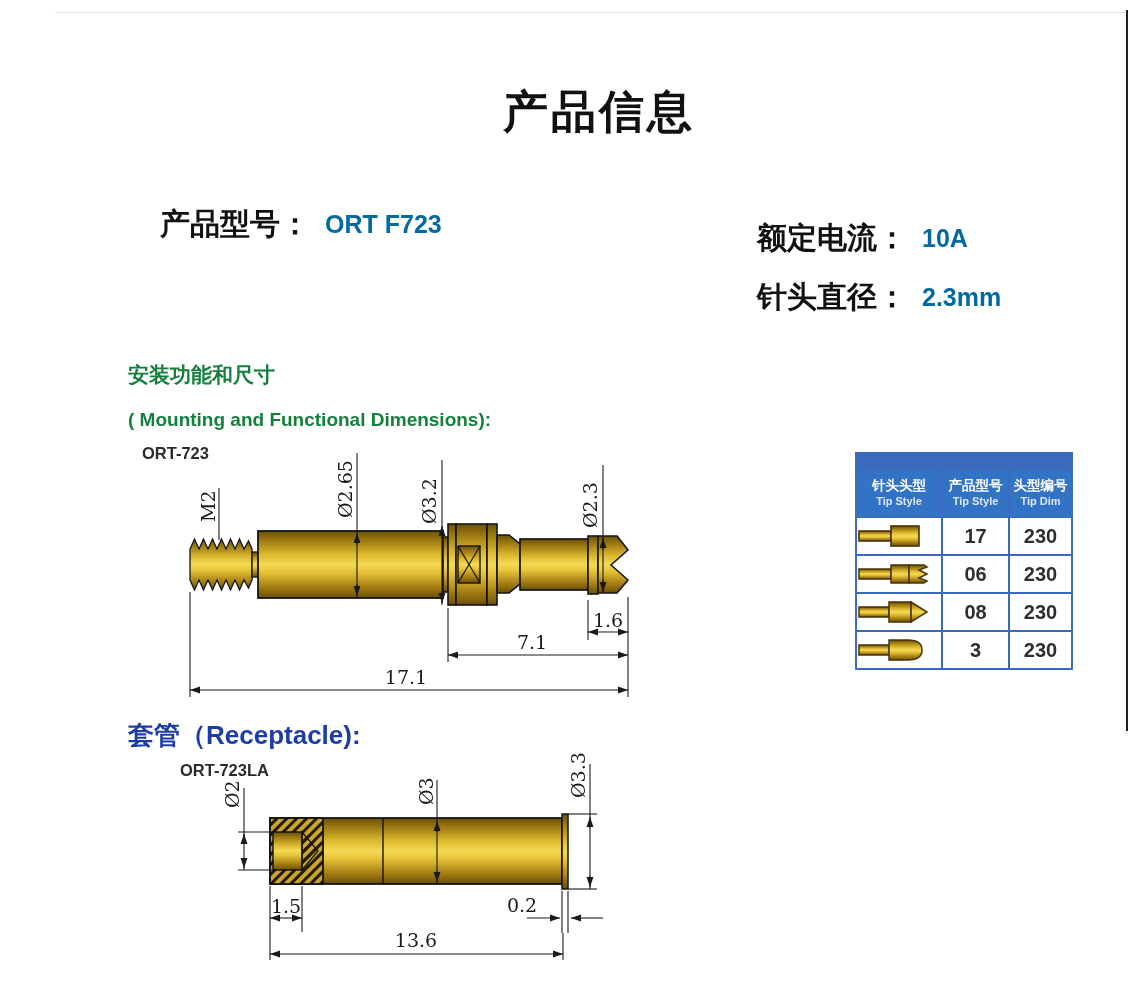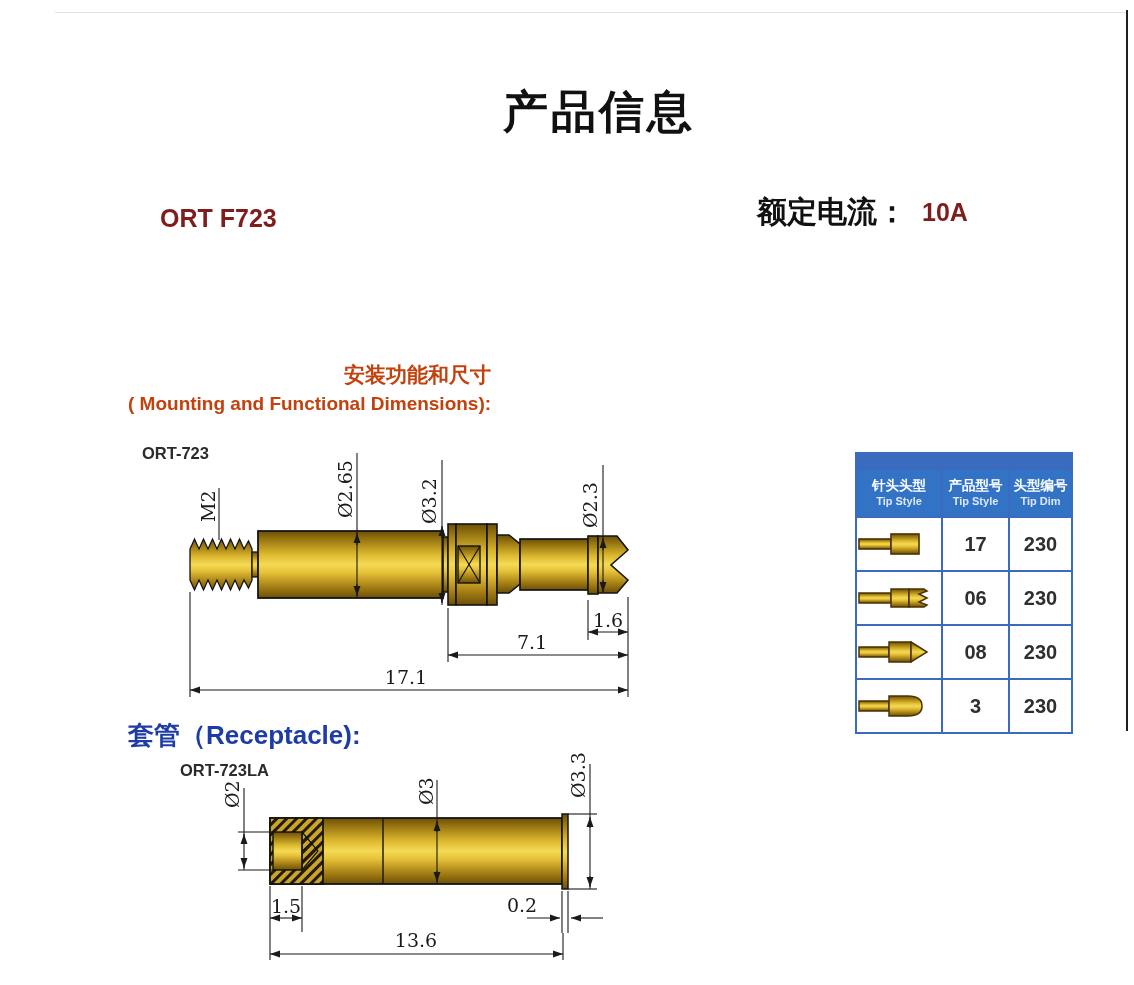--- a/index.html
+++ b/index.html
@@ -4,54 +4,59 @@
 <style>
   html,body{margin:0;padding:0;background:#fff;}
   #page{position:relative;width:1134px;height:985px;background:#ffffff;overflow:hidden;
         font-family:"Liberation Sans",sans-serif;color:#1a1a1a;}
   .topline{position:absolute;left:55px;top:12px;width:1072px;height:1px;background:#e3e3e3;}
   .rightbar{position:absolute;left:1126px;top:10px;width:2px;height:721px;background:#1f1f1f;}
   .title{position:absolute;left:12px;top:82px;width:1134px;text-align:center;
          font-size:45px;font-weight:700;letter-spacing:3px;color:#111;padding-left:40px;box-sizing:border-box;}
   .spec-row{position:absolute;display:flex;align-items:center;gap:15px;white-space:nowrap;}
   .spec-label{font-size:30px;font-weight:600;color:#111;}
-  .spec-value{font-size:25px;font-weight:700;color:#7f1d1d;}
+  .spec-value{font-size:25px;font-weight:700;color:#0369a1;}
   .spec-value.cjk{font-size:23px;}
-  .sec-head{position:absolute;color:#c2410c;line-height:1.45;text-align:right;}
+  .sec-head{position:absolute;color:#15803d;line-height:1.45;}
   .sec-head .zh{font-size:21px;font-weight:700;}
-  .sec-head .en{font-size:19px;font-weight:700;}
+  .sec-head .en{font-size:19px;font-weight:700;margin-top:16px;}
   .sec-head2{position:absolute;color:#1d3ca6;font-size:26px;font-weight:700;}
   svg text.dim{font:19px "DejaVu Serif",serif;fill:#1a1a1a;}
   svg text.model{font:700 16.5px "Liberation Sans",sans-serif;fill:#2b2b2b;}
   .tip-table{position:absolute;left:855px;top:452px;display:grid;
              grid-template-columns:84px 65px 61px;gap:2px;background:#3a6bbf;
              border:2px solid #3a6bbf;width:214px;}
   .tt-hcell{background:#3273c5;color:#fff;text-align:center;height:46px;display:flex;
             flex-direction:column;justify-content:center;line-height:1.25;margin-top:16px;}
   .tt-hcell .zh{font-size:13.5px;font-weight:700;}
   .tt-hcell .en{font-size:11px;font-weight:700;color:#ddE8f8;}
-  .tt-cell{background:#fff;height:52px;display:flex;align-items:center;justify-content:center;}
+  .tt-cell{background:#fff;height:36px;display:flex;align-items:center;justify-content:center;}
   .tt-cell.icon{justify-content:flex-start;padding-left:1px;}
   .tt-cell.num{font-size:20px;font-weight:700;color:#2f2f2f;}
 </style>
 </head>
 <body>
 
 <div id="page">
   <div class="topline"></div>
   <div class="rightbar"></div>
 
   <h1 class="title" style="margin:0;">产品信息</h1>
 
   <div class="spec-row" style="left:160px;top:204px;">
+    <span class="spec-label">产品型号：</span>
     <span class="spec-value">ORT F723</span>
   </div>
-  <div class="spec-row" style="left:757px;top:192px;">
+  <div class="spec-row" style="left:757px;top:218px;">
     <span class="spec-label">额定电流：</span>
     <span class="spec-value">10A</span>
+  </div>
+  <div class="spec-row" style="left:757px;top:277px;">
+    <span class="spec-label">针头直径：</span>
+    <span class="spec-value">2.3mm</span>
   </div>
 
   <div class="sec-head" style="left:128px;top:360px;">
     <div class="zh">安装功能和尺寸</div>
     <div class="en">( Mounting and Functional Dimensions):</div>
   </div>
 
   <svg style="position:absolute;left:140px;top:425px;" width="525" height="285" viewBox="0 0 525 285">
     <defs>
       <linearGradient id="goldGrad" x1="0" y1="0" x2="0" y2="1">

